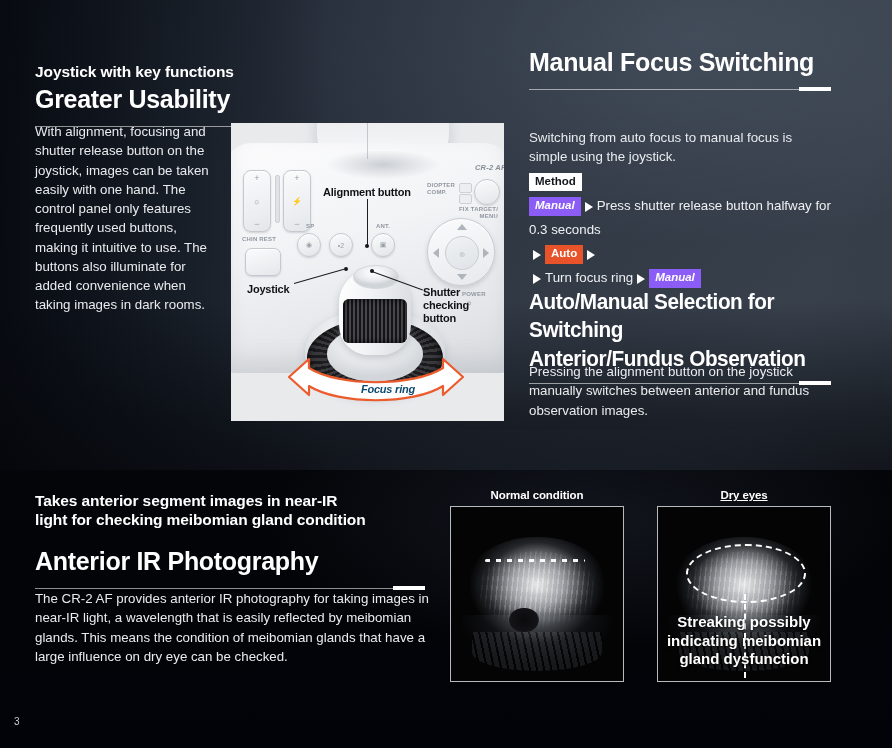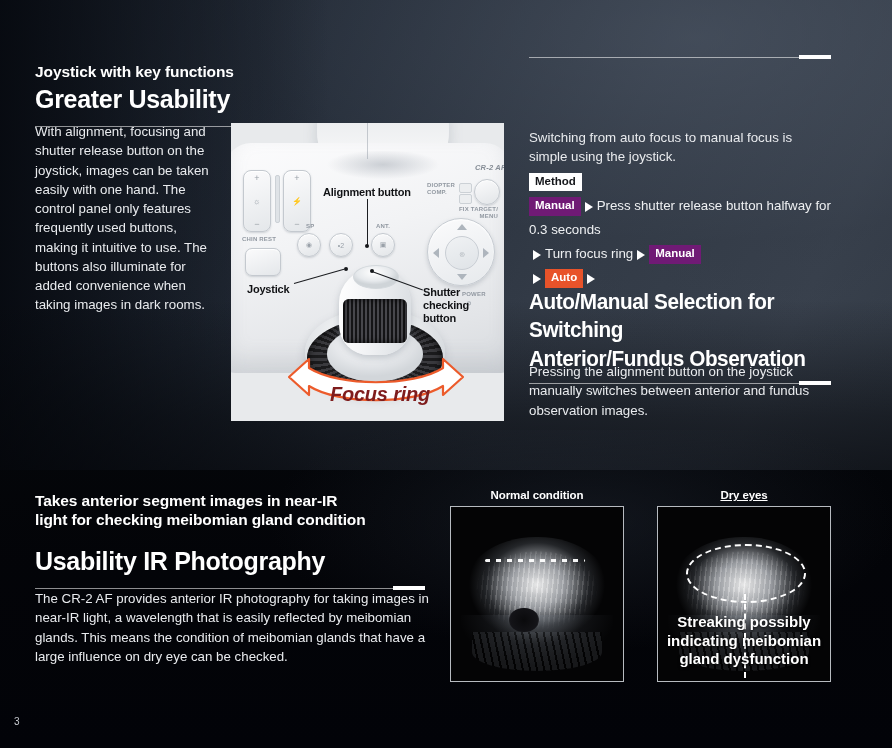--- a/index.html
+++ b/index.html
@@ -153,36 +153,36 @@
   }
 
   
   .callout{position:absolute;font-size:11px;font-weight:bold;color:#111215;line-height:1.14;letter-spacing:-0.2px;}
   .lead{position:absolute;background:#1b1d21;}
   .dot{position:absolute;width:4px;height:4px;border-radius:50%;background:#15171a;}
 
   
   .focus-banner{position:absolute;left:50px;top:232px;width:190px;height:62px;}
   .focus-label{
-    position:absolute;left:4px;top:28px;width:190px;text-align:center;
-    font-size:20px;font-weight:bold;font-style:italic;color:#7f1d1d;letter-spacing:-0.2px;
+    position:absolute;left:12px;top:28px;width:190px;text-align:center;
+    font-size:11px;font-weight:bold;font-style:italic;color:#0c4a6e;letter-spacing:-0.2px;
   }
 
   
   #right-top{position:absolute;left:529px;top:46px;width:302px;}
   #right-top .rulewrap{margin-top:9px;}
   #right-para1{position:absolute;left:529px;top:128px;width:302px;}
 
   #method-box{position:absolute;left:529px;top:172px;width:305px;}
   .badge{
     display:inline-block;font-size:11.5px;font-weight:bold;line-height:1;
     padding:3px 6px 4px;vertical-align:middle;white-space:nowrap;
   }
   .badge-method{background:#ffffff;color:#14161a;}
-  .badge-manual{background:#701a75;color:#ffffff;}
+  .badge-manual{background:#8b5cf6;color:#ffffff;font-style:italic;}
   .badge-auto{background:#e8532a;color:#ffffff;}
   .tri{
     display:inline-block;vertical-align:middle;width:0;height:0;
     border-top:5px solid transparent;border-bottom:5px solid transparent;
     border-left:8px solid #ffffff;margin:0 4px;
   }
   .m-line{font-size:13.3px;line-height:24px;color:#eef0f2;}
 
   #right-mid{position:absolute;left:529px;top:288px;width:302px;}
   #right-mid .rulewrap{margin-top:8px;}
@@ -349,62 +349,63 @@
 
     <div class="focus-banner">
       <svg width="190" height="62" viewBox="0 0 190 62">
         <path d="M28 4 L8 22 L28 40 L28 31 C58 50 132 50 162 31 L162 40 L182 22 L162 4 L162 13 C132 32 58 32 28 13 Z" fill="#ffffff" stroke="#ec5b2b" stroke-width="2.2" stroke-linejoin="round"></path>
       </svg>
       <div class="focus-label">Focus ring</div>
     </div>
   </div>
 
   <div id="right-top">
+    <div class="h-right">Manual Focus Switching</div>
     <div class="rulewrap">
       <div class="rule">
           <div class="thin"></div>
           <div class="accent"></div>
         </div>
     </div>
   </div>
   <div id="right-para1" class="body-txt">Switching from auto focus to manual focus is simple using the joystick.</div>
 
   <div id="method-box">
     <div style="margin-bottom:3px;">
       <span class="badge badge-method">Method</span>
     </div>
     <div class="m-line">
       <span class="badge badge-manual">Manual</span><span class="tri"></span><span>Press shutter release button halfway for 0.3 seconds</span>
     </div>
     <div class="m-line">
+      <span class="tri"></span><span class="badge badge-auto">Auto</span><span class="tri"></span>
+    </div>
+    <div class="m-line">
       <span class="tri"></span><span>Turn focus ring</span><span class="tri"></span><span class="badge badge-manual">Manual</span>
-    </div>
-    <div class="m-line">
-      <span class="tri"></span><span class="badge badge-auto">Auto</span><span class="tri"></span>
     </div>
   </div>
 
   <div id="right-mid">
     <div class="h-cond">Auto/Manual Selection for Switching</div>
     <div class="h-cond">Anterior/Fundus Observation</div>
     <div class="rulewrap">
       <div class="rule">
           <div class="thin"></div>
           <div class="accent"></div>
         </div>
     </div>
   </div>
   <div id="right-para2" class="body-txt">Pressing the alignment button on the joystick manually switches between anterior and fundus observation images.</div>
 
   <div id="bot-left">
     <div class="kicker">Takes anterior segment images in near-IR</div>
     <div class="kicker">light for checking meibomian gland condition</div>
   </div>
   <div id="bot-head2">
-    <div class="h-big">Usability IR Photography</div>
+    <div class="h-big">Anterior IR Photography</div>
     <div class="rulewrap">
       <div class="rule">
           <div class="thin"></div>
           <div class="accent"></div>
         </div>
     </div>
   </div>
   <div id="bot-para" class="body-txt">The CR-2 AF provides anterior IR photography for taking images in near-IR light, a wavelength that is easily reflected by meibomian glands. This means the condition of meibomian glands that have a large influence on dry eye can be checked.</div>
 
   <div class="eyecap" style="left:450px;top:489px;width:174px;">Normal condition</div>

